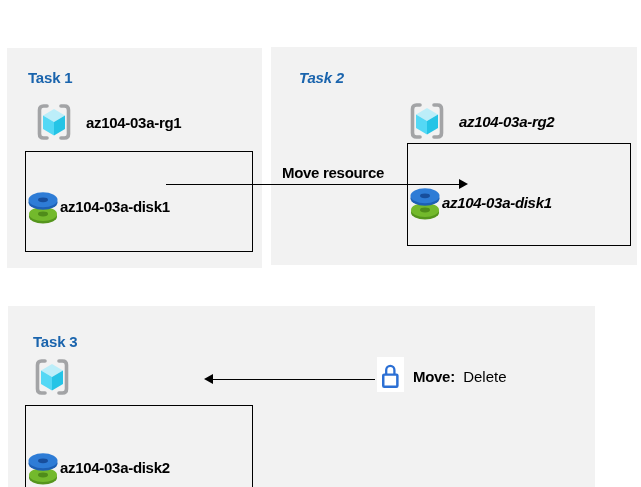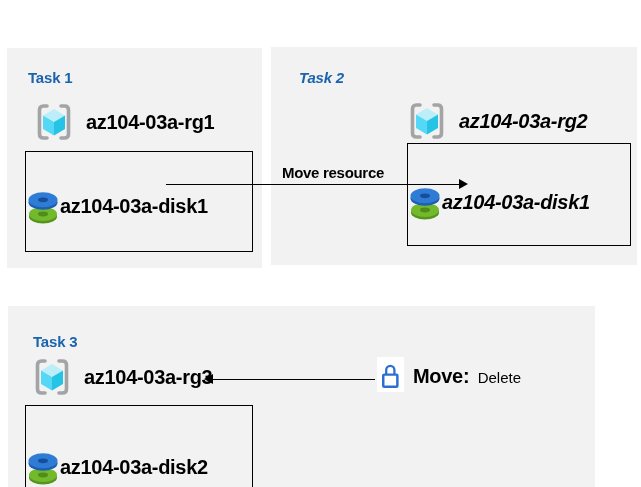--- a/index.html
+++ b/index.html
@@ -19,21 +19,21 @@
   #panel-task1 .task-title{left:21px;top:10px;}
   #panel-task2 .task-title{left:28px;top:11px;}
   #panel-task3 .task-title{left:25px;top:16px;}
 
   .rg-row{position:absolute;display:flex;align-items:center;gap:13px;}
   #panel-task1 .rg-row{left:28px;top:54px;}
   #panel-task2 .rg-row{left:137px;top:54px;align-items:center;}
   #panel-task3 .rg-row{left:25px;top:51px;}
 
   .bold-label{
-    font-size:20px;font-weight:bold;color:#000;letter-spacing:-0.3px;
+    font-size:15px;font-weight:bold;color:#000;letter-spacing:-0.3px;
     line-height:17px;white-space:nowrap;
   }
 
   .res-box{
     position:absolute;border:1.5px solid #000;
     display:flex;align-items:center;row-gap:9px;
     box-sizing:border-box;background:transparent;
   }
   #panel-task1 .res-box{left:18px;top:103px;width:228px;height:101px;padding-top:10px;}
   #panel-task2 .res-box{left:136px;top:96px;width:224px;height:103px;padding-top:16px;}
@@ -129,21 +129,20 @@
       <span class="bold-label">az104-03a-disk1</span>
     </div>
   </section>
 
   <section class="panel" id="panel-task3">
     <h2 class="task-title">Task 3</h2>
     <div class="rg-row">
       <svg class="icon-rg" viewBox="0 0 38 40">
           <use href="#def-rg-icon"></use>
         </svg>
-      <span class="bold-label">az104-03a-rg3</span>
     </div>
     <div class="res-box">
       <svg class="icon-disk" viewBox="0 0 34 35">
           <use href="#def-disk-icon"></use>
         </svg>
       <span class="bold-label">az104-03a-disk2</span>
     </div>
   </section>
 
   <div class="arrow-shaft" id="move-arrow-shaft"></div>

